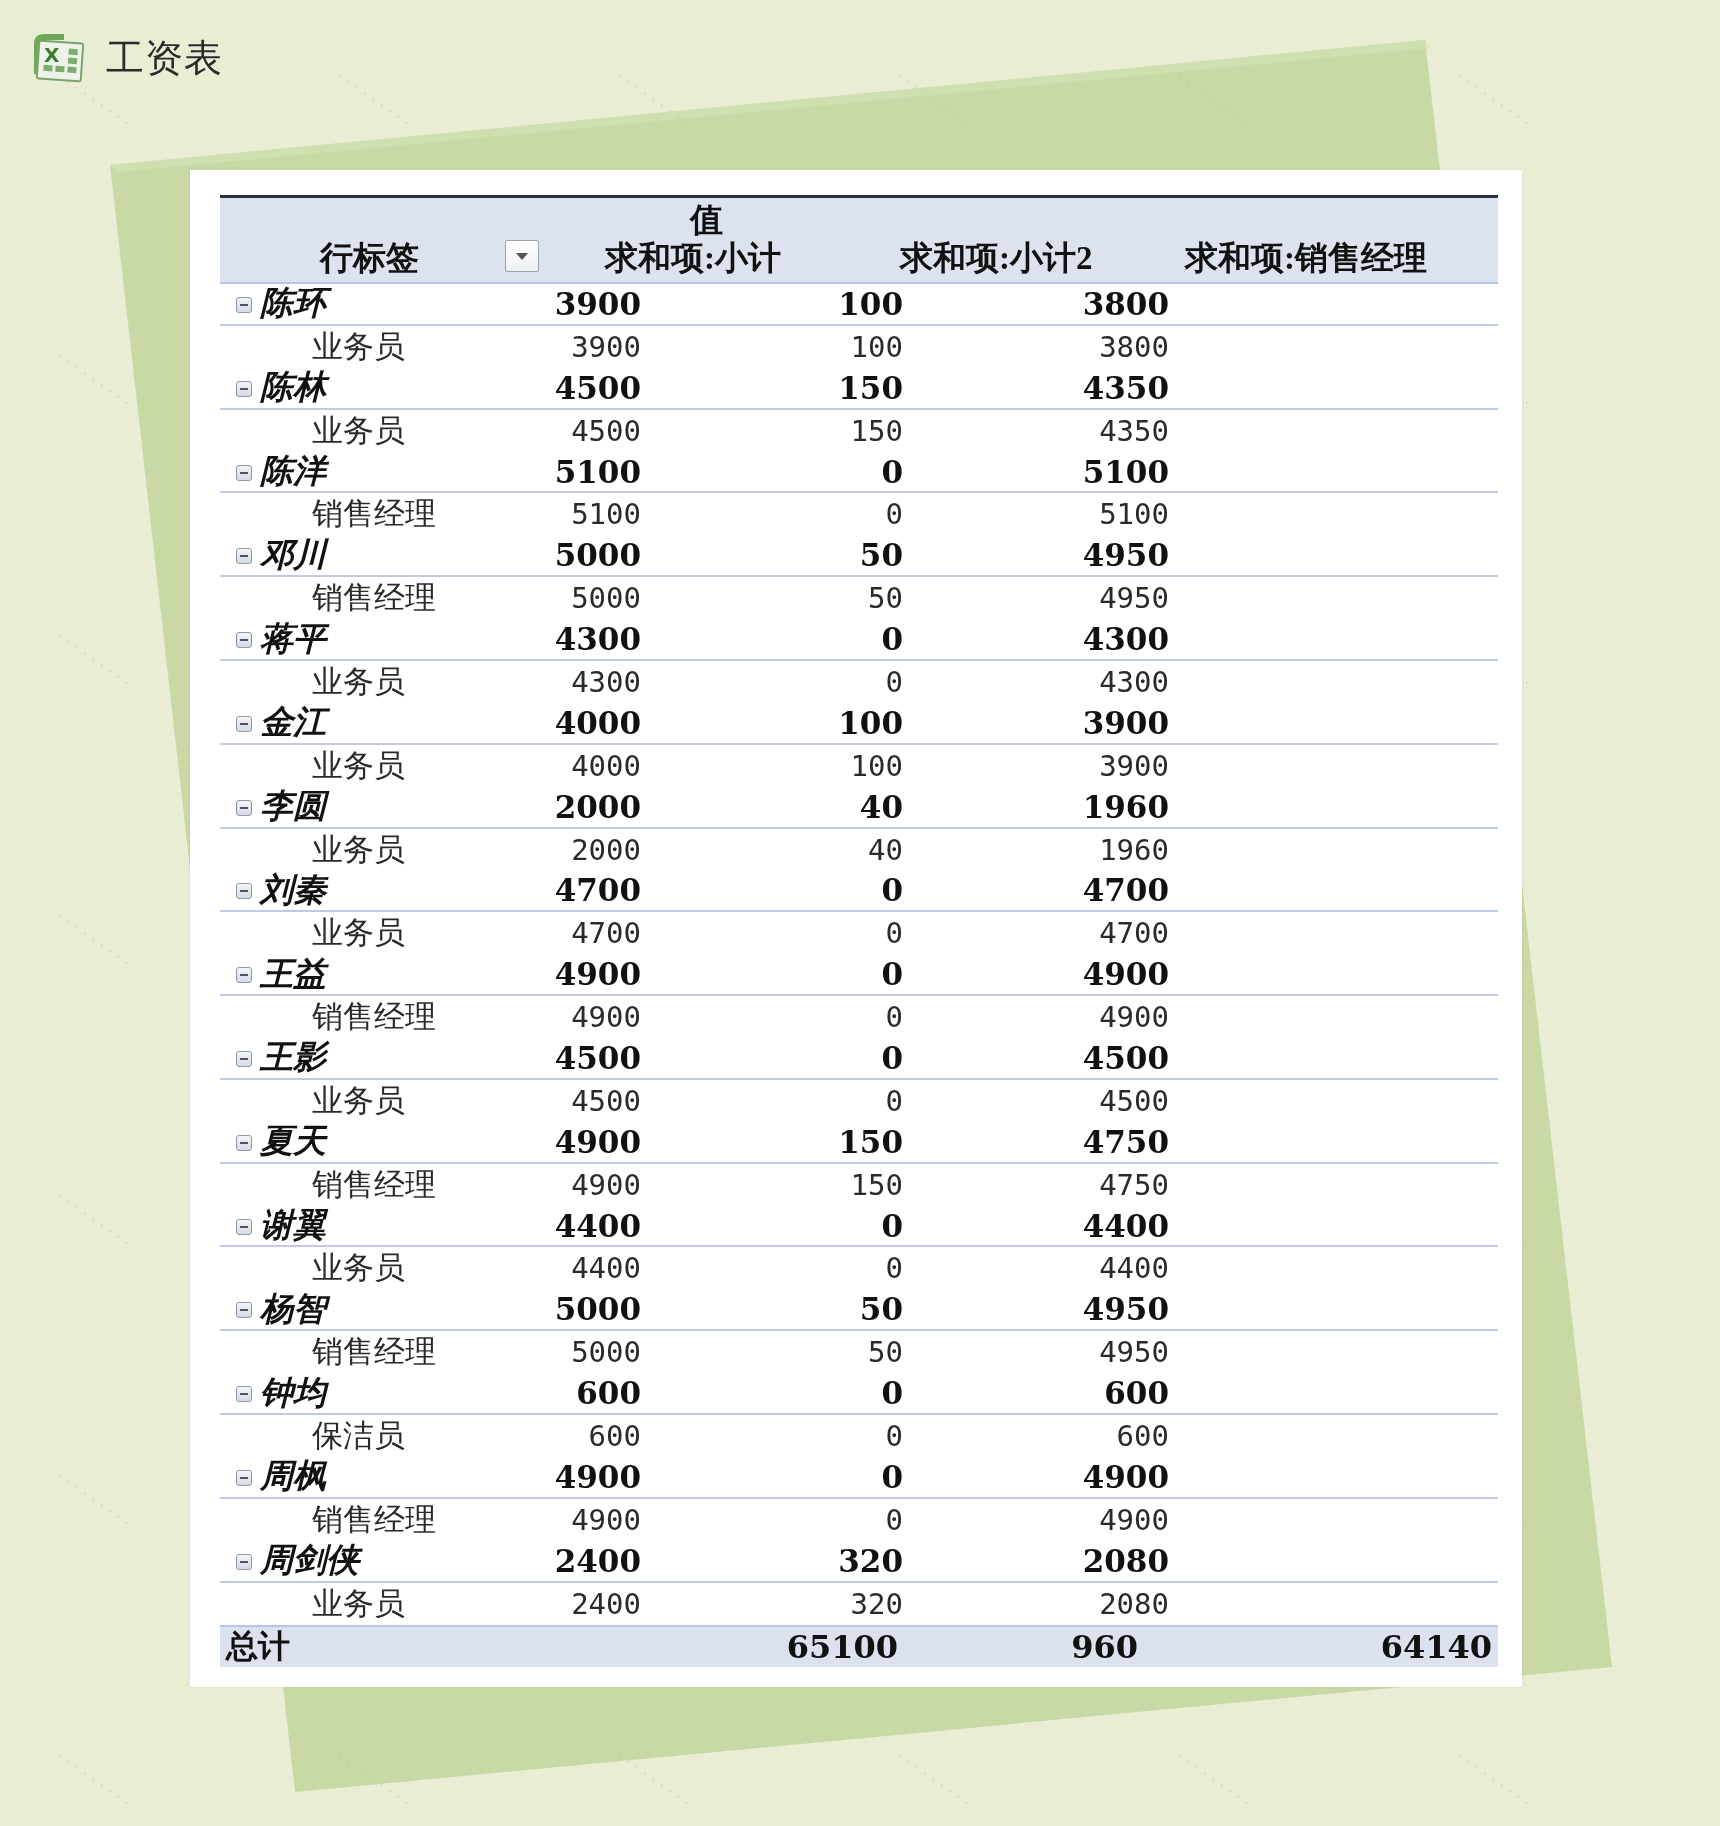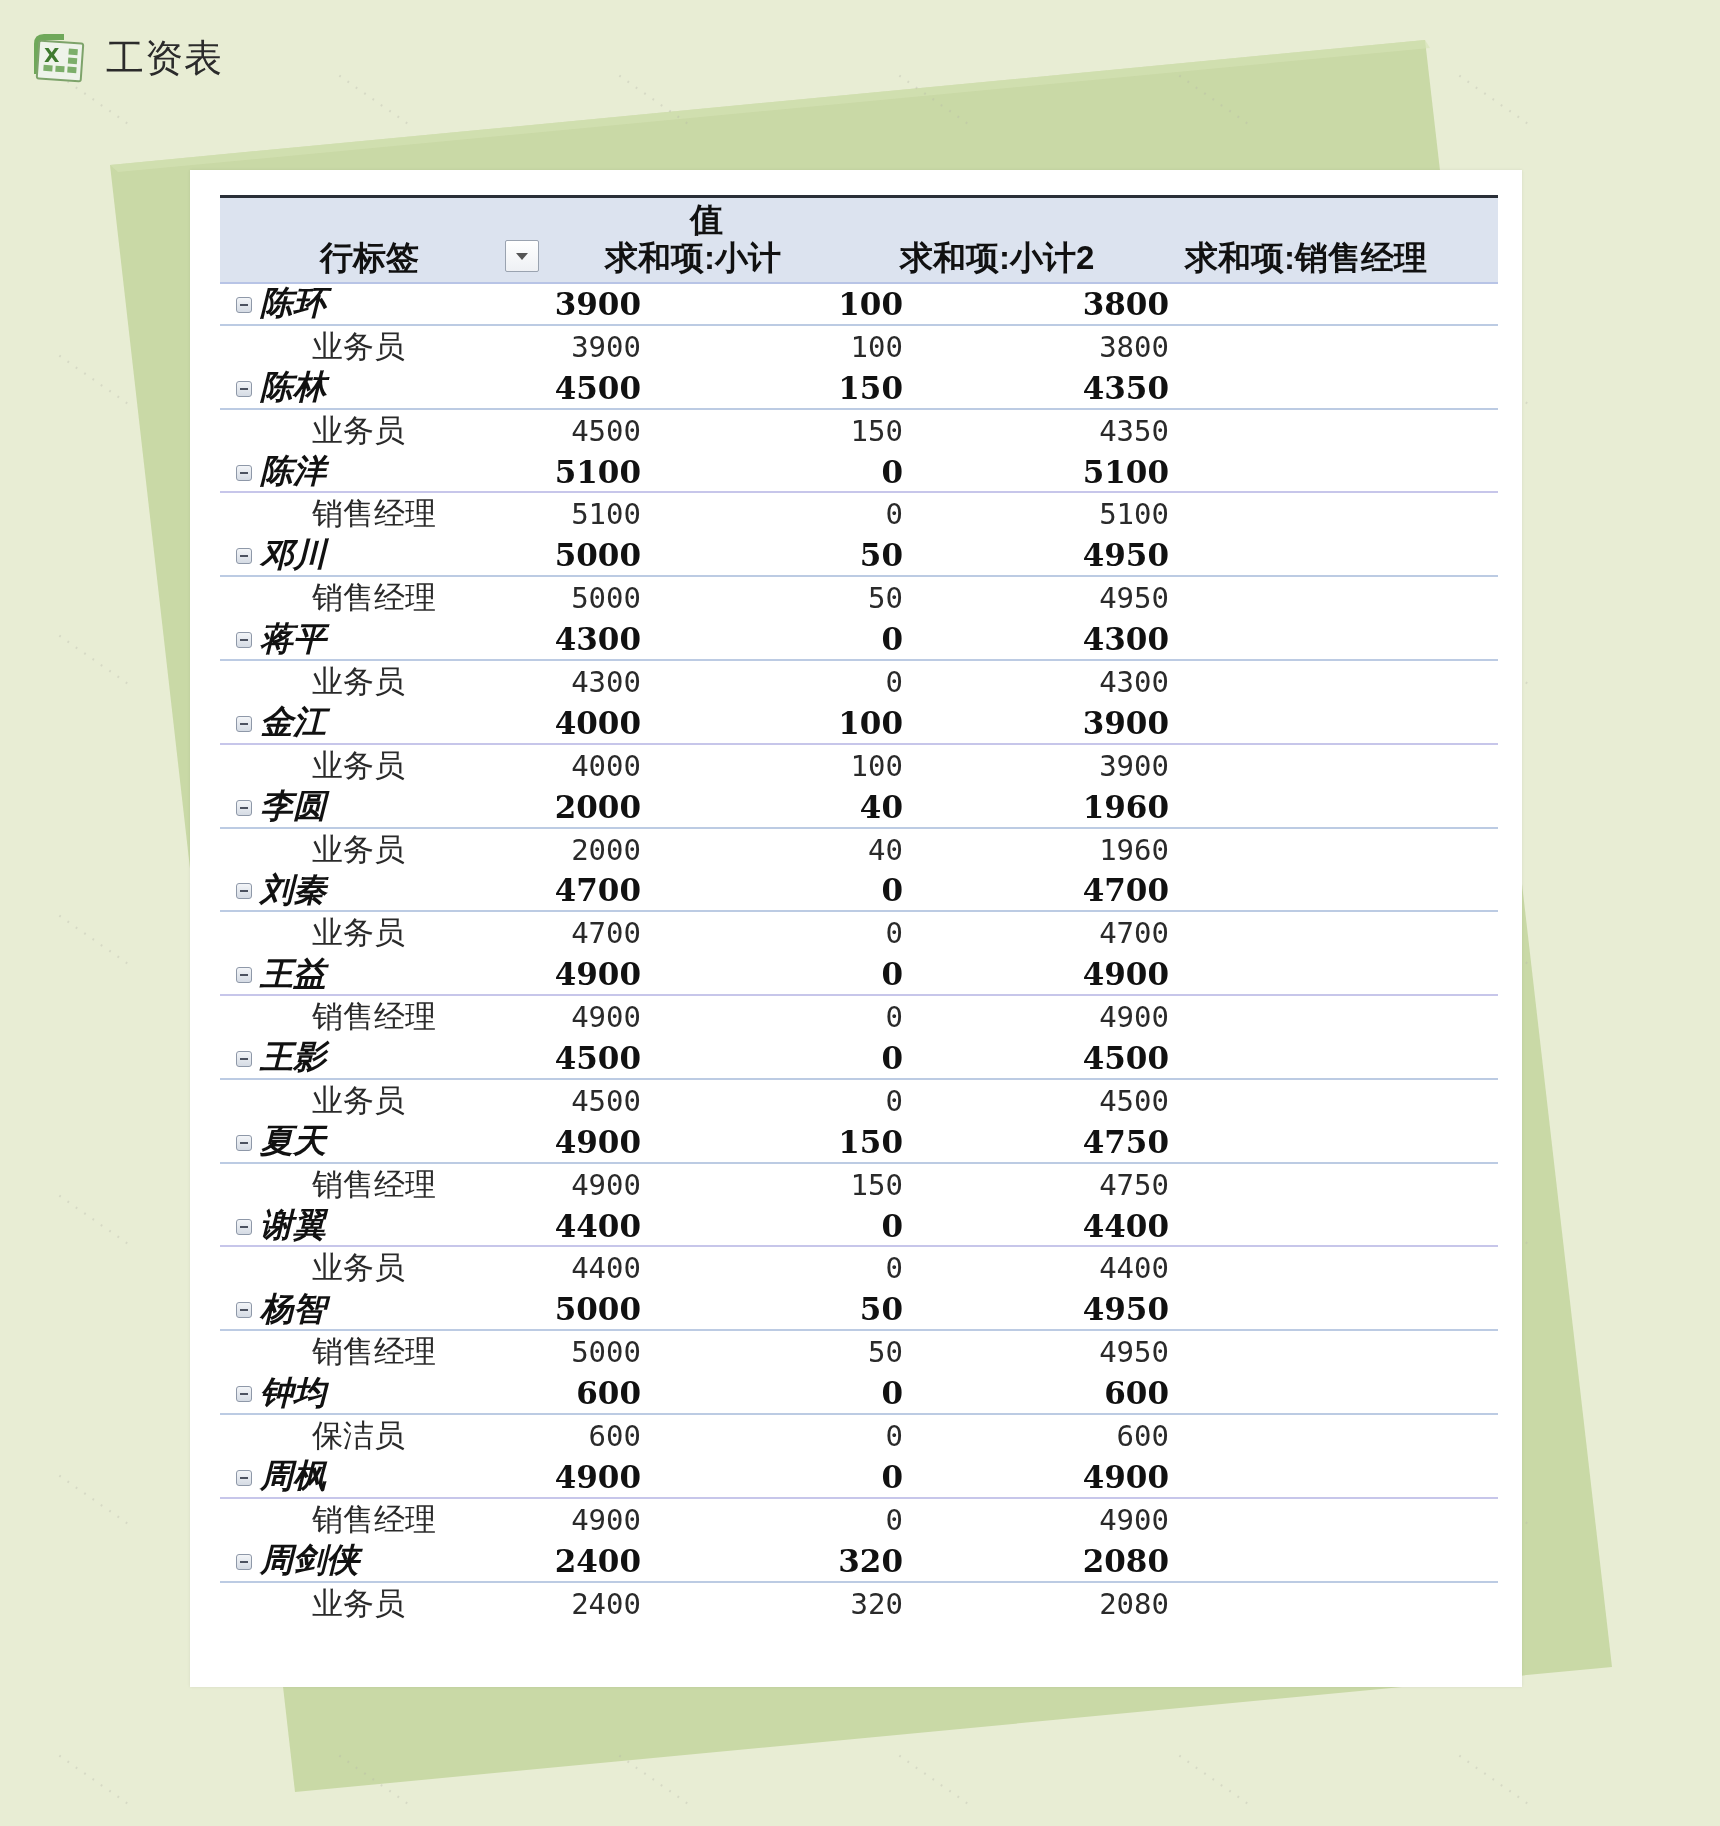--- a/index.html
+++ b/index.html
@@ -23,21 +23,21 @@
     position:absolute; left:190px; top:170px; width:1332px; height:1517px;
     background:#ffffff; box-shadow:0 0 3px rgba(0,0,0,0.08);
   }
   .pivot {
     position:absolute; left:30px; top:25px; width:1278px;
   }
   .pv-header {
     position:relative; height:84px; background:#dce3ef;
     border-top:3px solid #2a2f38; border-bottom:2px solid #b8c4e6;
   }
-  .hd { position:absolute; font-weight:bold; font-size:33px; white-space:nowrap; font-family:Liberation Sans, sans-serif; }
+  .hd { position:absolute; font-weight:bold; font-size:33px; white-space:nowrap; font-family:Liberation Serif, serif; }
   .hd-values { left:490px; top:0px; width:0; }
   .hd-values span { position:absolute; left:-20px; top:0px; }
   .hd-row { left:100px; top:38px; }
   .hd-c1 { left:385px; top:38px; }
   .hd-c2 { left:680px; top:38px; }
   .hd-c3 { left:965px; top:38px; }
   .dd-btn {
     position:absolute; left:285px; top:42px; width:34px; height:32px;
     border:1px solid #9aa3b0; background:linear-gradient(#ffffff,#eef0f4); border-radius:2px;
     display:flex; align-items:center; justify-content:center; box-sizing:border-box;
@@ -547,14 +547,20 @@
             <span class="num">2400</span>
           </div>
           <div class="cell" style="left:683px;width:0;justify-content:center">
             <span class="num">320</span>
           </div>
           <div class="cell" style="left:949px;width:0;justify-content:center">
             <span class="num">2080</span>
           </div>
         </div>
       </div>
+    <div class="pv-total">
+      <div class="t-lbl">总计</div>
+      <div class="t-num t1">65100</div>
+      <div class="t-num t2">960</div>
+      <div class="t-num t3">64140</div>
+    </div>
   </div>
 </div>
 
 </body></html>

